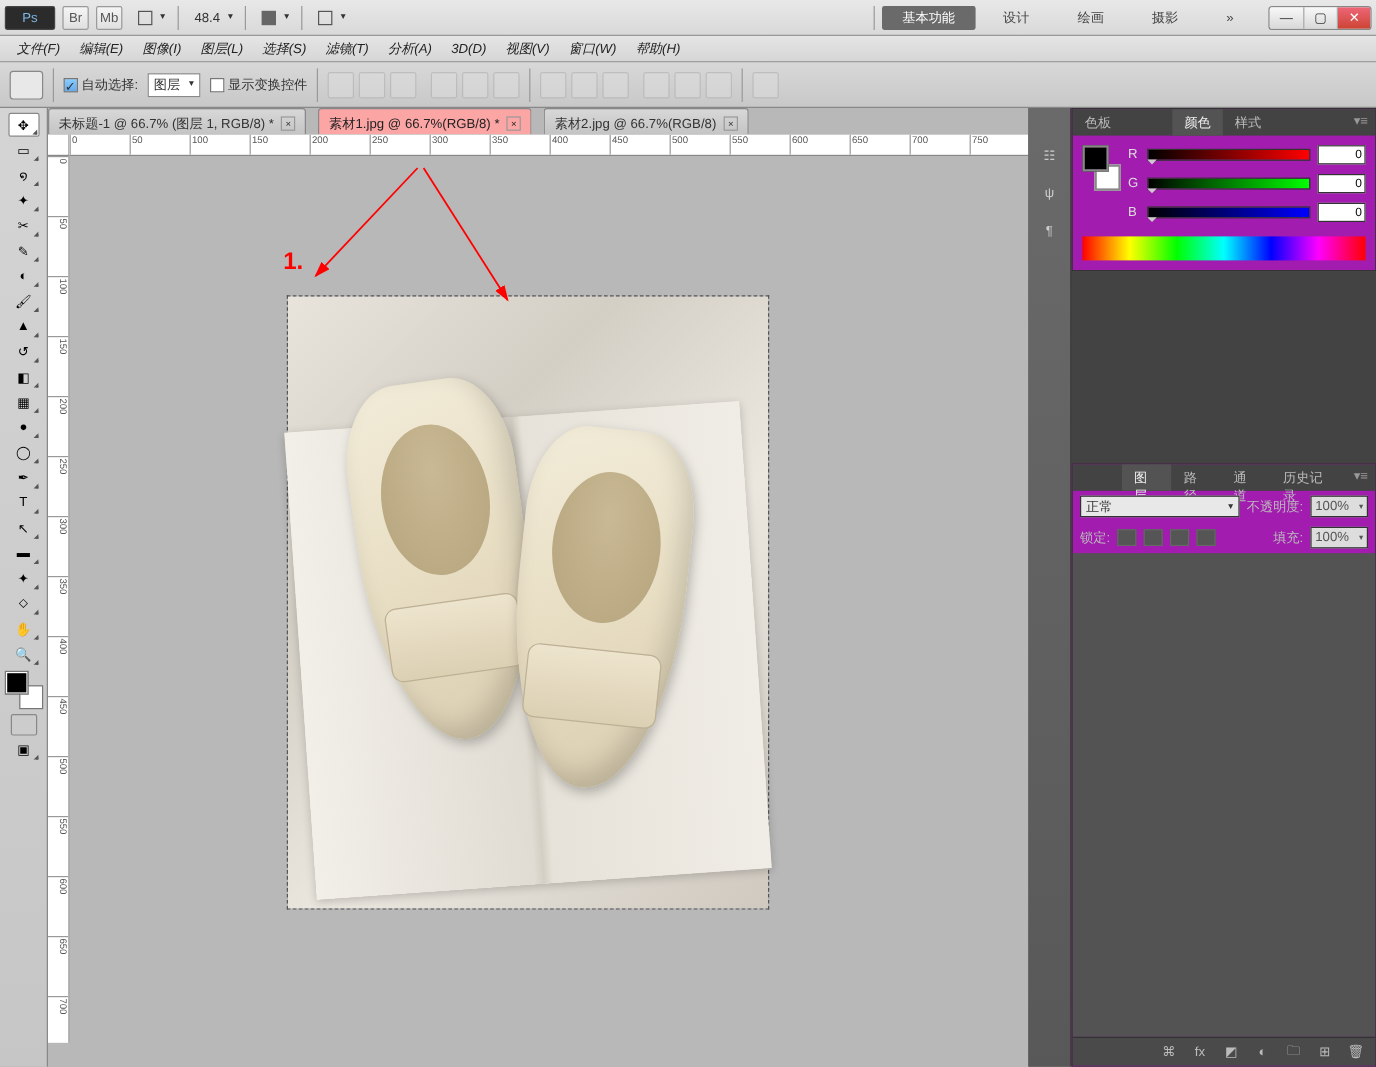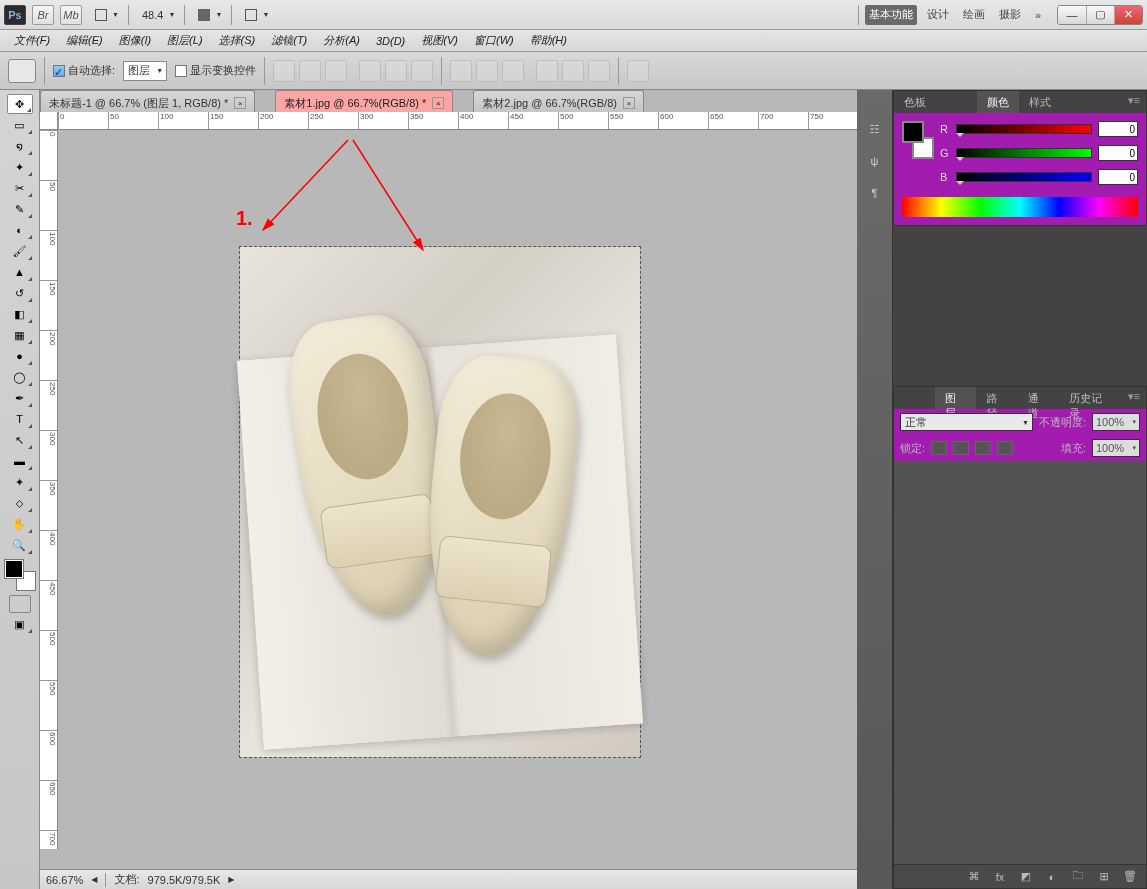--- a/index.html
+++ b/index.html
@@ -1,26 +1,26 @@
 <!DOCTYPE html>
 <html><head>
 <meta charset="utf-8">
 <style>
 * { margin: 0; padding: 0; box-sizing: border-box; font-family: "Microsoft YaHei", sans-serif; font-size: 11px; }
 body { background: #b8b8b8; width: 1147px; height: 889px; overflow: hidden; }
 
 
 .titlebar { height: 30px; background: linear-gradient(#e8e8e8,#d9d9d9); display: flex; align-items: center; padding: 0 4px; border-bottom:1px solid #9a9a9a; gap:6px;}
-.ps-logo { width:22px; height:20px; background:#2b2b2b; color:#7eb6e6; font-weight:bold; font-size:11px; display:flex; align-items:center; justify-content:center; border-radius:2px; border:1px solid #444;}
-.tb-btn { min-width:22px; height:20px; background:linear-gradient(#f5f5f5,#e0e0e0); border:1px solid #9a9a9a; border-radius:2px; display:flex; align-items:center; justify-content:center; color:#555; cursor:pointer;font-style:italic;}
+.ps-logo { width:42px; height:20px; background:#2b2b2b; color:#7eb6e6; font-weight:normal; font-size:11px; display:flex; align-items:center; justify-content:center; border-radius:2px; border:1px solid #444;}
+.tb-btn { min-width:22px; height:20px; background:linear-gradient(#f5f5f5,#e0e0e0); border:1px solid #9a9a9a; border-radius:2px; display:flex; align-items:center; justify-content:center; color:#555; cursor:pointer;}
 .tb-dd { height:20px; padding:0 14px 0 6px; display:flex; align-items:center; border:1px solid transparent; position:relative; cursor:pointer; color:#333;}
 .tb-dd::after{content:"▼"; font-size:7px; position:absolute; right:2px;}
 .tb-sep{width:1px;height:20px;background:#9a9a9a;}
 .titlebar .spacer{flex:1;}
-.ws-btn{height:20px;padding:0 4px;display:flex;align-items:center;color:#444;cursor:pointer;}
+.ws-btn{height:20px;padding:0 17px;display:flex;align-items:center;color:#444;cursor:pointer;}
 .ws-btn.active{background:#6a6a6a;color:#fff;border-radius:2px;}
 .win-ctrls{display:flex;gap:0;margin-left:6px;border:1px solid #888;border-radius:3px;overflow:hidden;}
 .win-btn{width:28px;height:18px;background:linear-gradient(#f8f8f8,#d8d8d8);display:flex;align-items:center;justify-content:center;color:#333;cursor:pointer;border-left:1px solid #aaa;}
 .win-btn:first-child{border-left:none;}
 .win-btn.close{background:linear-gradient(#e67,#c43);color:#fff;}
 
 
 .menubar{height:22px;background:linear-gradient(#e5e5e5,#d6d6d6);display:flex;align-items:center;padding:0 6px;border-bottom:1px solid #9a9a9a;font-style:italic;}
 .menu-item{padding:2px 8px;cursor:pointer;color:#222;}
 
@@ -42,21 +42,21 @@
 .tool.sel{background:#fff;border:1px solid #888;}
 .tool::after{content:"";position:absolute;right:1px;bottom:1px;border:2px solid transparent;border-right-color:#555;border-bottom-color:#555;}
 .swatches{margin-top:4px;position:relative;width:30px;height:30px;}
 .sw-fg{position:absolute;width:18px;height:18px;background:#000;border:1px solid #fff;outline:1px solid #777;left:0;top:0;z-index:2;}
 .sw-bg{position:absolute;width:18px;height:18px;background:#fff;border:1px solid #fff;outline:1px solid #777;right:0;bottom:0;}
 .qm{width:22px;height:18px;border:1px solid #888;border-radius:2px;margin-top:4px;background:#ccc;}
 
 
 .docarea{flex:1;display:flex;flex-direction:column;background:#b8b8b8;position:relative;}
 .tabs{height:22px;display:flex;background:#b8b8b8;}
-.tab{padding:3px 8px 0;background:linear-gradient(#d8d8d8,#c4c4c4);border:1px solid #888;border-bottom:none;border-radius:3px 3px 0 0;margin-right:20px;display:flex;align-items:center;gap:6px;color:#333;cursor:pointer;}
+.tab{padding:3px 8px 0;background:linear-gradient(#d8d8d8,#c4c4c4);border:1px solid #888;border-bottom:none;border-radius:3px 3px 0 0;margin-right:10px;display:flex;align-items:center;gap:6px;color:#333;cursor:pointer;}
 .tab.active{background:#fca5a5;color:#222;}
 .tab .x{width:12px;height:12px;border:1px solid #999;font-size:8px;display:flex;align-items:center;justify-content:center;}
 .canvas-wrap{flex:1;position:relative;background:#b8b8b8;overflow:hidden;}
 .ruler-h{position:absolute;left:18px;right:0;top:0;height:18px;background:#fff;border-bottom:1px solid #888;display:flex;overflow:hidden;}
 .ruler-v{position:absolute;top:18px;left:0;bottom:20px;width:18px;background:#fff;border-right:1px solid #888;display:flex;flex-direction:column;overflow:hidden;}
 .ruler-c{position:absolute;left:0;top:0;width:18px;height:18px;background:#fff;border-right:1px solid #888;border-bottom:1px solid #888;}
 .tick-h{flex:0 0 50px;border-left:1px solid #999;font-size:8px;color:#555;padding-left:1px;position:relative;}
 .tick-v{flex:0 0 50px;border-top:1px solid #999;font-size:8px;color:#555;writing-mode:vertical-rl;padding-top:1px;}
 .canvas{position:absolute;left:200px;top:135px;width:400px;height:510px;background:linear-gradient(135deg,#e8e4dc 0%,#d4cfc5 30%,#ebe7df 60%,#cfc9bf 100%);outline:1px dashed #555;}
 .book{position:absolute;left:10px;top:100px;right:10px;bottom:20px;background:linear-gradient(to right,#f2efe9 0%,#e0dcd3 48%,#d4cfc4 50%,#e6e2d9 52%,#f0ede6 100%);transform:rotate(-4deg);box-shadow:0 2px 8px rgba(0,0,0,0.2);}
@@ -296,28 +296,20 @@
         <defs>
             <marker id="ah" markerWidth="10" markerHeight="10" refX="8" refY="3" orient="auto">
               <path d="M0,0 L9,3 L0,6 Z" fill="#f00"></path>
             </marker>
           </defs>
         <line x1="290" y1="10" x2="205" y2="100" stroke="#f00" stroke-width="1.5" marker-end="url(#ah)"></line>
         <line x1="295" y1="10" x2="365" y2="120" stroke="#f00" stroke-width="1.5" marker-end="url(#ah)"></line>
       </svg>
       <div class="anno" style="left:196px;top:95px;">1.</div>
     </div>
-    <div class="statusbar">
-      <span>66.67%</span>
-      <span class="chev">◀</span>
-      <div class="sb-sep"></div>
-      <span>文档:</span>
-        <span>979.5K/979.5K</span>
-      <span class="chev">▶</span>
-    </div>
   </div>
 
   <div class="panels">
     <div class="icon-strip">
       <div class="pi">☷</div>
       <div class="pi">ψ</div>
       <div class="pi">¶</div>
     </div>
     <div class="pstack">
 

